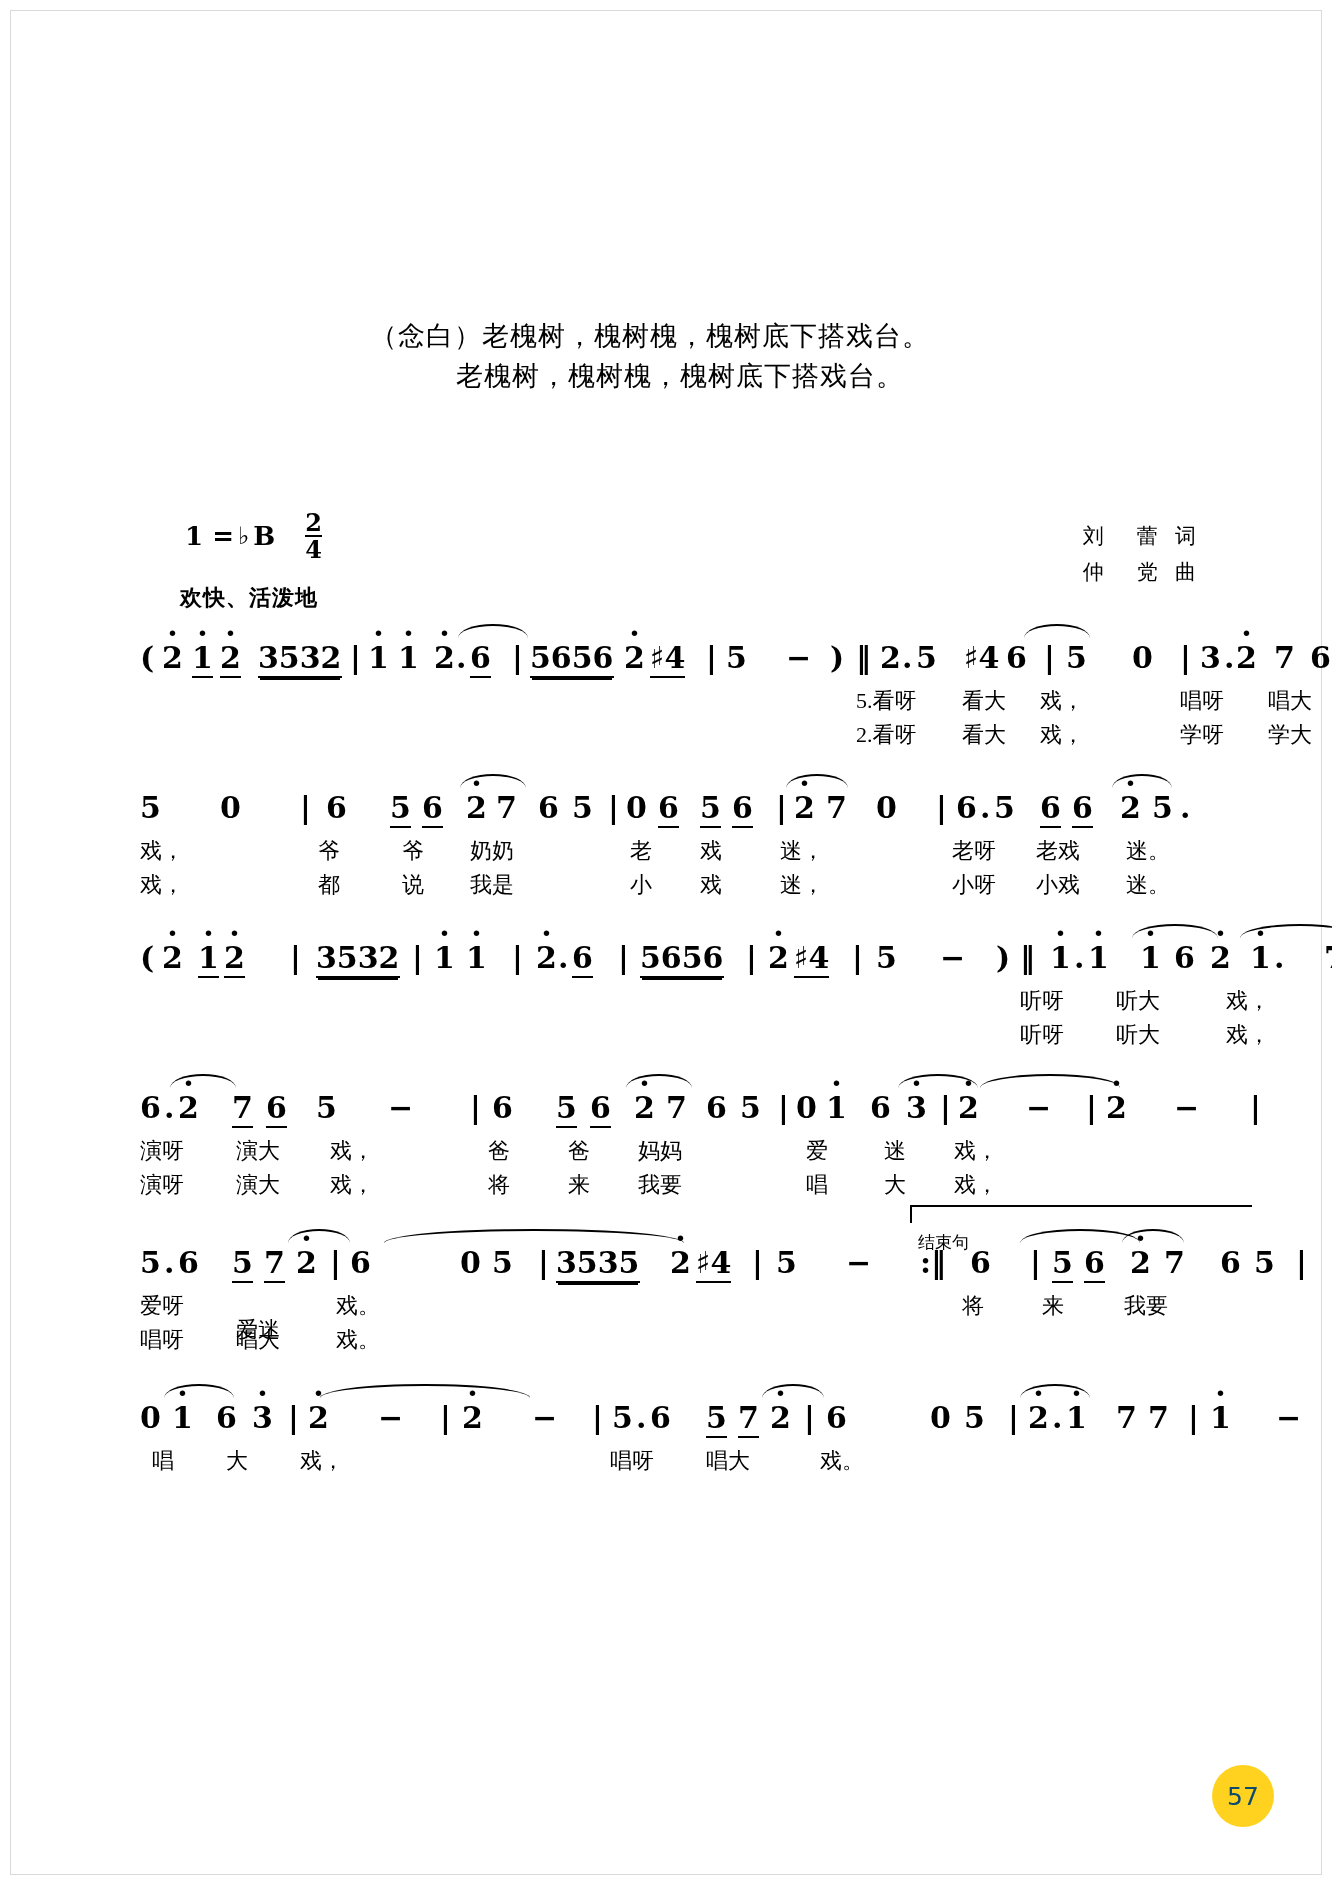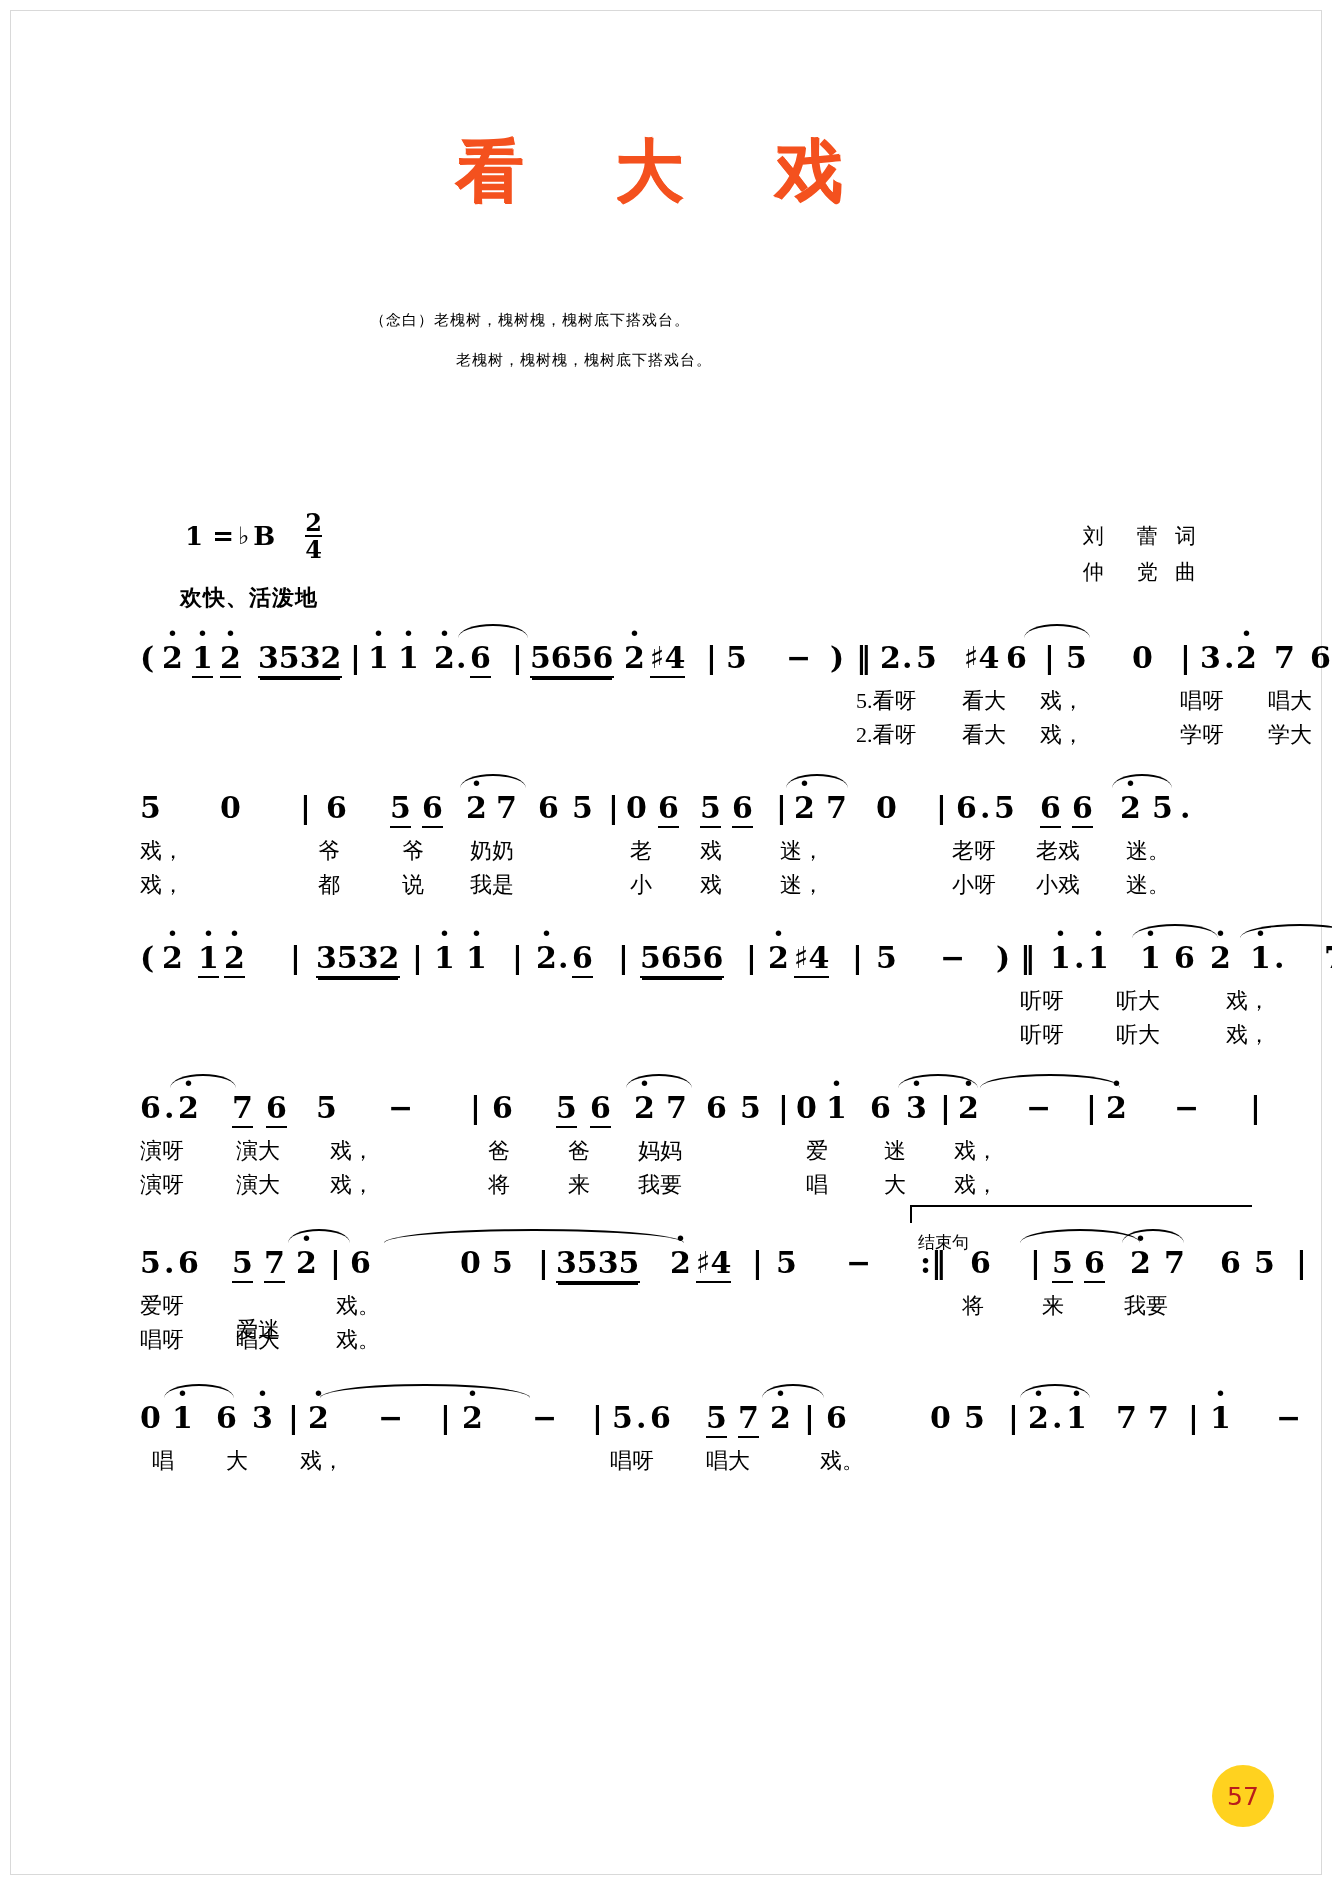--- a/index.html
+++ b/index.html
@@ -39,23 +39,23 @@
     font-size: 68px;
     letter-spacing: 34px;
     color: #f4511e;
     text-shadow: 1px 1px 0 #f4511e;
   }
 
   
   .recite {
     position: absolute;
     left: 370px;
-    top: 300px;
+    top: 316px;
     width: 620px;
-    font-size: 15px;
+    font-size: 27px;
     line-height: 40px;
     letter-spacing: 1px;
   }
   .recite .ln { white-space: nowrap; }
   .recite .indent { padding-left: 86px; }
 
   
   .keysig {
     position: absolute;
     left: 185px;
@@ -159,35 +159,34 @@
 
   
   .pagenum {
     position: absolute;
     right: 58px;
     bottom: 58px;
     width: 62px;
     height: 62px;
     border-radius: 50%;
     background: #ffd21f;
-    color: #b91c1c;
+    color: #0c4a6e;
     font-family: "DejaVu Sans", sans-serif;
     font-size: 25px;
     display: flex;
     align-items: center;
     justify-content: center;
   }
 </style>
 </head>
 <body>
 
 <div class="page">
   <div class="border-frame"></div>
 
-  <div class="title">看 大 戏</div>
 
   <div class="recite">
     <div class="ln"><span>（念白）</span><span>老槐树，槐树槐，槐树底下搭戏台。</span></div>
     <div class="ln indent"><span>老槐树，槐树槐，槐树底下搭戏台。</span></div>
   </div>
 
   <div class="keysig">
     <span>1 =</span>
       <span class="flat">♭</span>
       <span>B</span>

